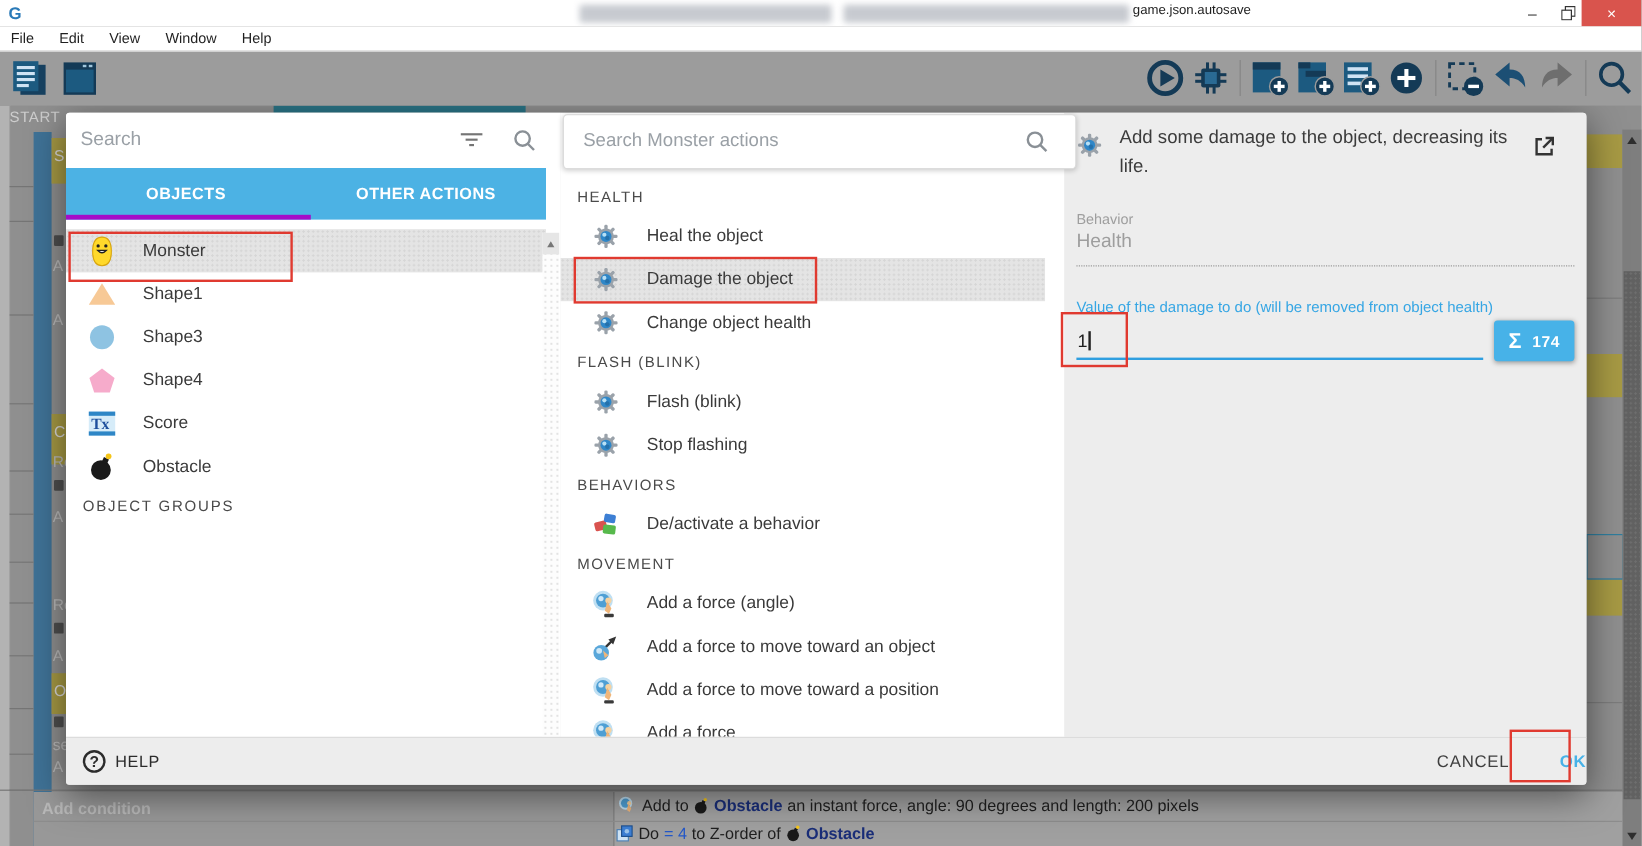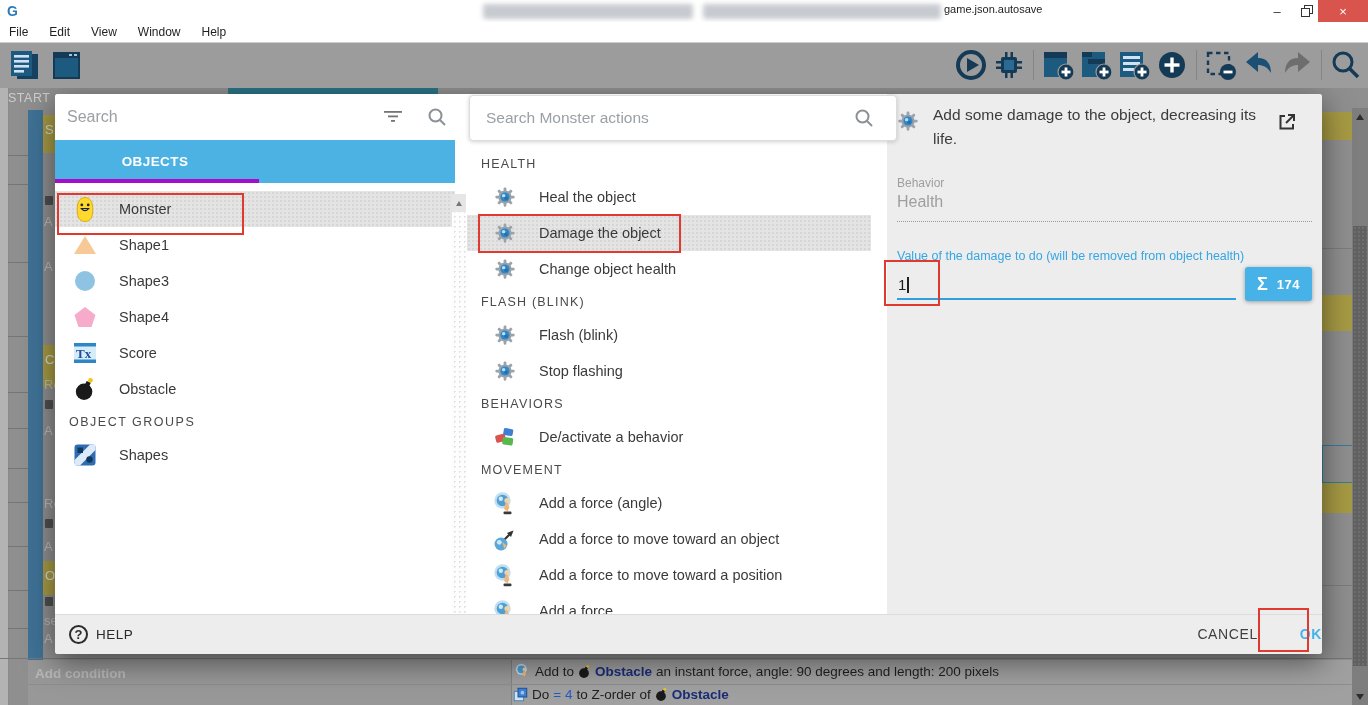--- a/index.html
+++ b/index.html
@@ -372,20 +372,21 @@
       </span>
       <span class="abs" id="left-search-icon">
         <svg width="20" height="20" viewBox="0 0 20 20">
             <circle cx="8.5" cy="8.5" r="6" fill="none" stroke="#8a9096" stroke-width="2"></circle>
             <line x1="13" y1="13" x2="18" y2="18" stroke="#8a9096" stroke-width="2"></line>
           </svg>
       </span>
     </div>
     <div class="abs" id="tabbar">
         <div class="tab">OBJECTS</div>
+        <div class="tab">OTHER ACTIONS</div>
       </div>
     <div class="abs" id="tab-underline"></div>
     <div class="abs" id="objects-list">
         <div class="obj-row selected">
           <span class="obj-icon">
             <span>
               <svg width="22" height="27" viewBox="0 0 24 28">
                 <path d="M12 1 C5.5 1 3.5 7 3.5 14 C3.5 22 5.5 27 12 27 C18.5 27 20.5 22 20.5 14 C20.5 7 18.5 1 12 1Z" fill="#ffd92b" stroke="#d8a50e" stroke-width="1"></path>
                 <circle cx="8.5" cy="9" r="1.5" fill="#222"></circle>
                 <circle cx="15.5" cy="9" r="1.5" fill="#222"></circle>
@@ -444,33 +445,20 @@
               <svg width="22" height="24" viewBox="0 0 24 26">
                 <circle cx="11" cy="16" r="9" fill="#1a1a1a"></circle>
                 <rect x="12.5" y="5" width="5" height="5" fill="#1a1a1a" transform="rotate(25 15 7.5)"></rect>
                 <circle cx="18" cy="3.5" r="2.6" fill="#f5c518"></circle>
               </svg>
             </span>
           </span>
           <span class="obj-label">Obstacle</span>
         </div>
         <div class="group-header">OBJECT GROUPS</div>
-        <div class="obj-row">
-          <span class="obj-icon">
-            <span>
-              <svg width="24" height="24" viewBox="0 0 24 24">
-                <rect x="1.5" y="1.5" width="21" height="21" rx="3" fill="#2f6db3"></rect>
-                <path d="M1.5 17 L17 1.5 L22.5 1.5 L22.5 7 L7 22.5 L1.5 22.5 Z" fill="#ddebf8"></path>
-                <rect x="4.5" y="4.5" width="5.5" height="5.5" fill="#10375f"></rect>
-                <circle cx="16.5" cy="16.5" r="3.2" fill="#10375f"></circle>
-              </svg>
-            </span>
-          </span>
-          <span class="obj-label">Shapes</span>
-        </div>
       </div>
     <div class="abs" id="left-scroll">
       <div class="abs" id="left-scroll-up">
           <div class="sm-arrow-up"></div>
         </div>
     </div>
   </div>
 
   <div class="abs" id="mid-panel">
     <div class="abs" id="actions-list">

